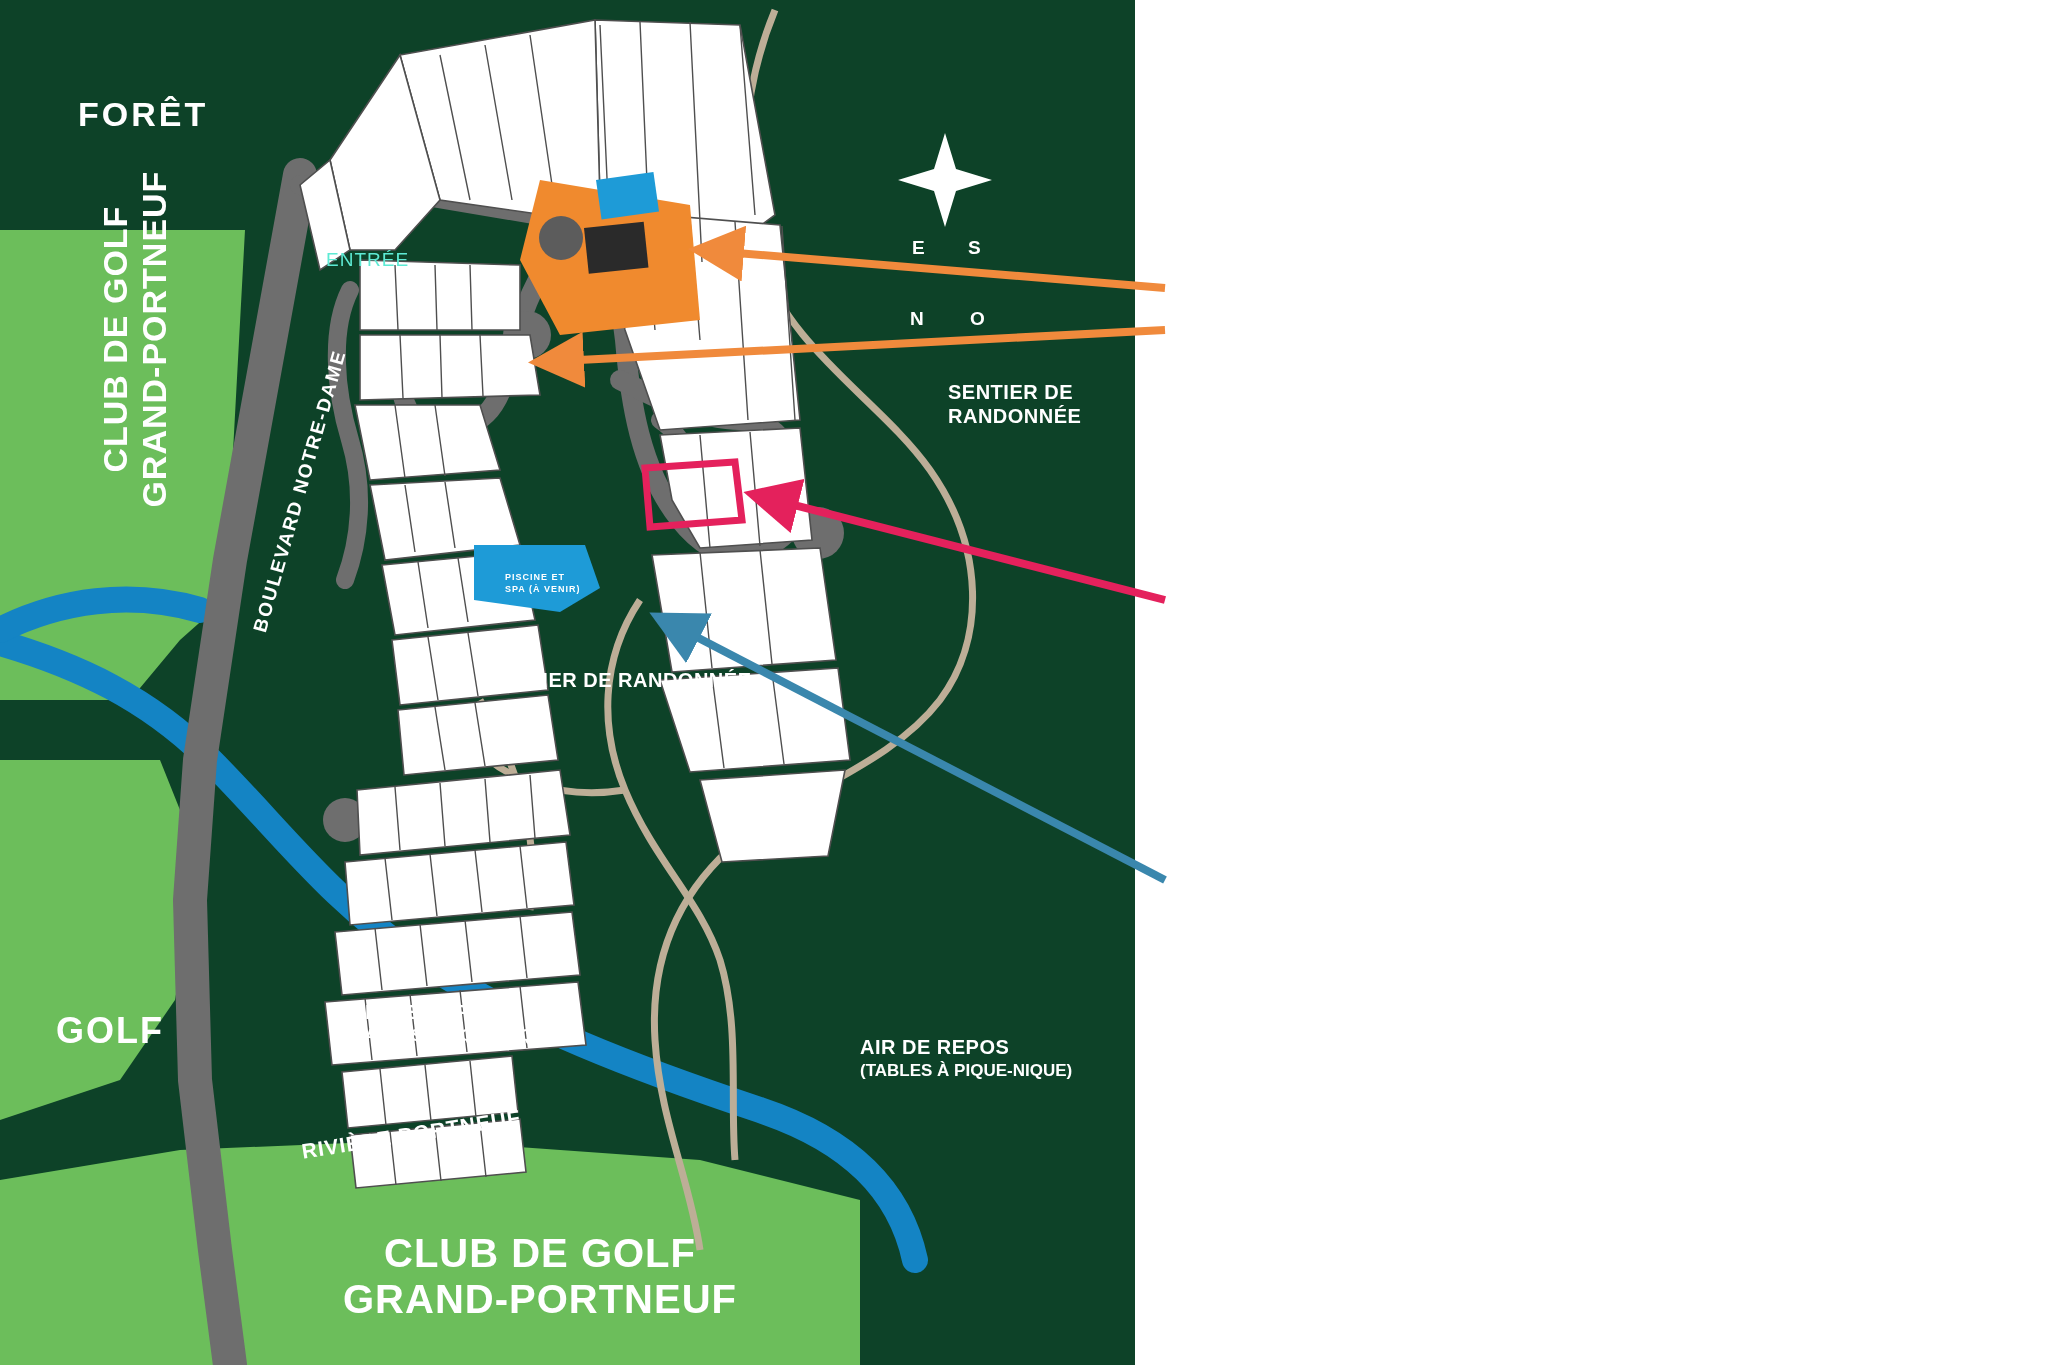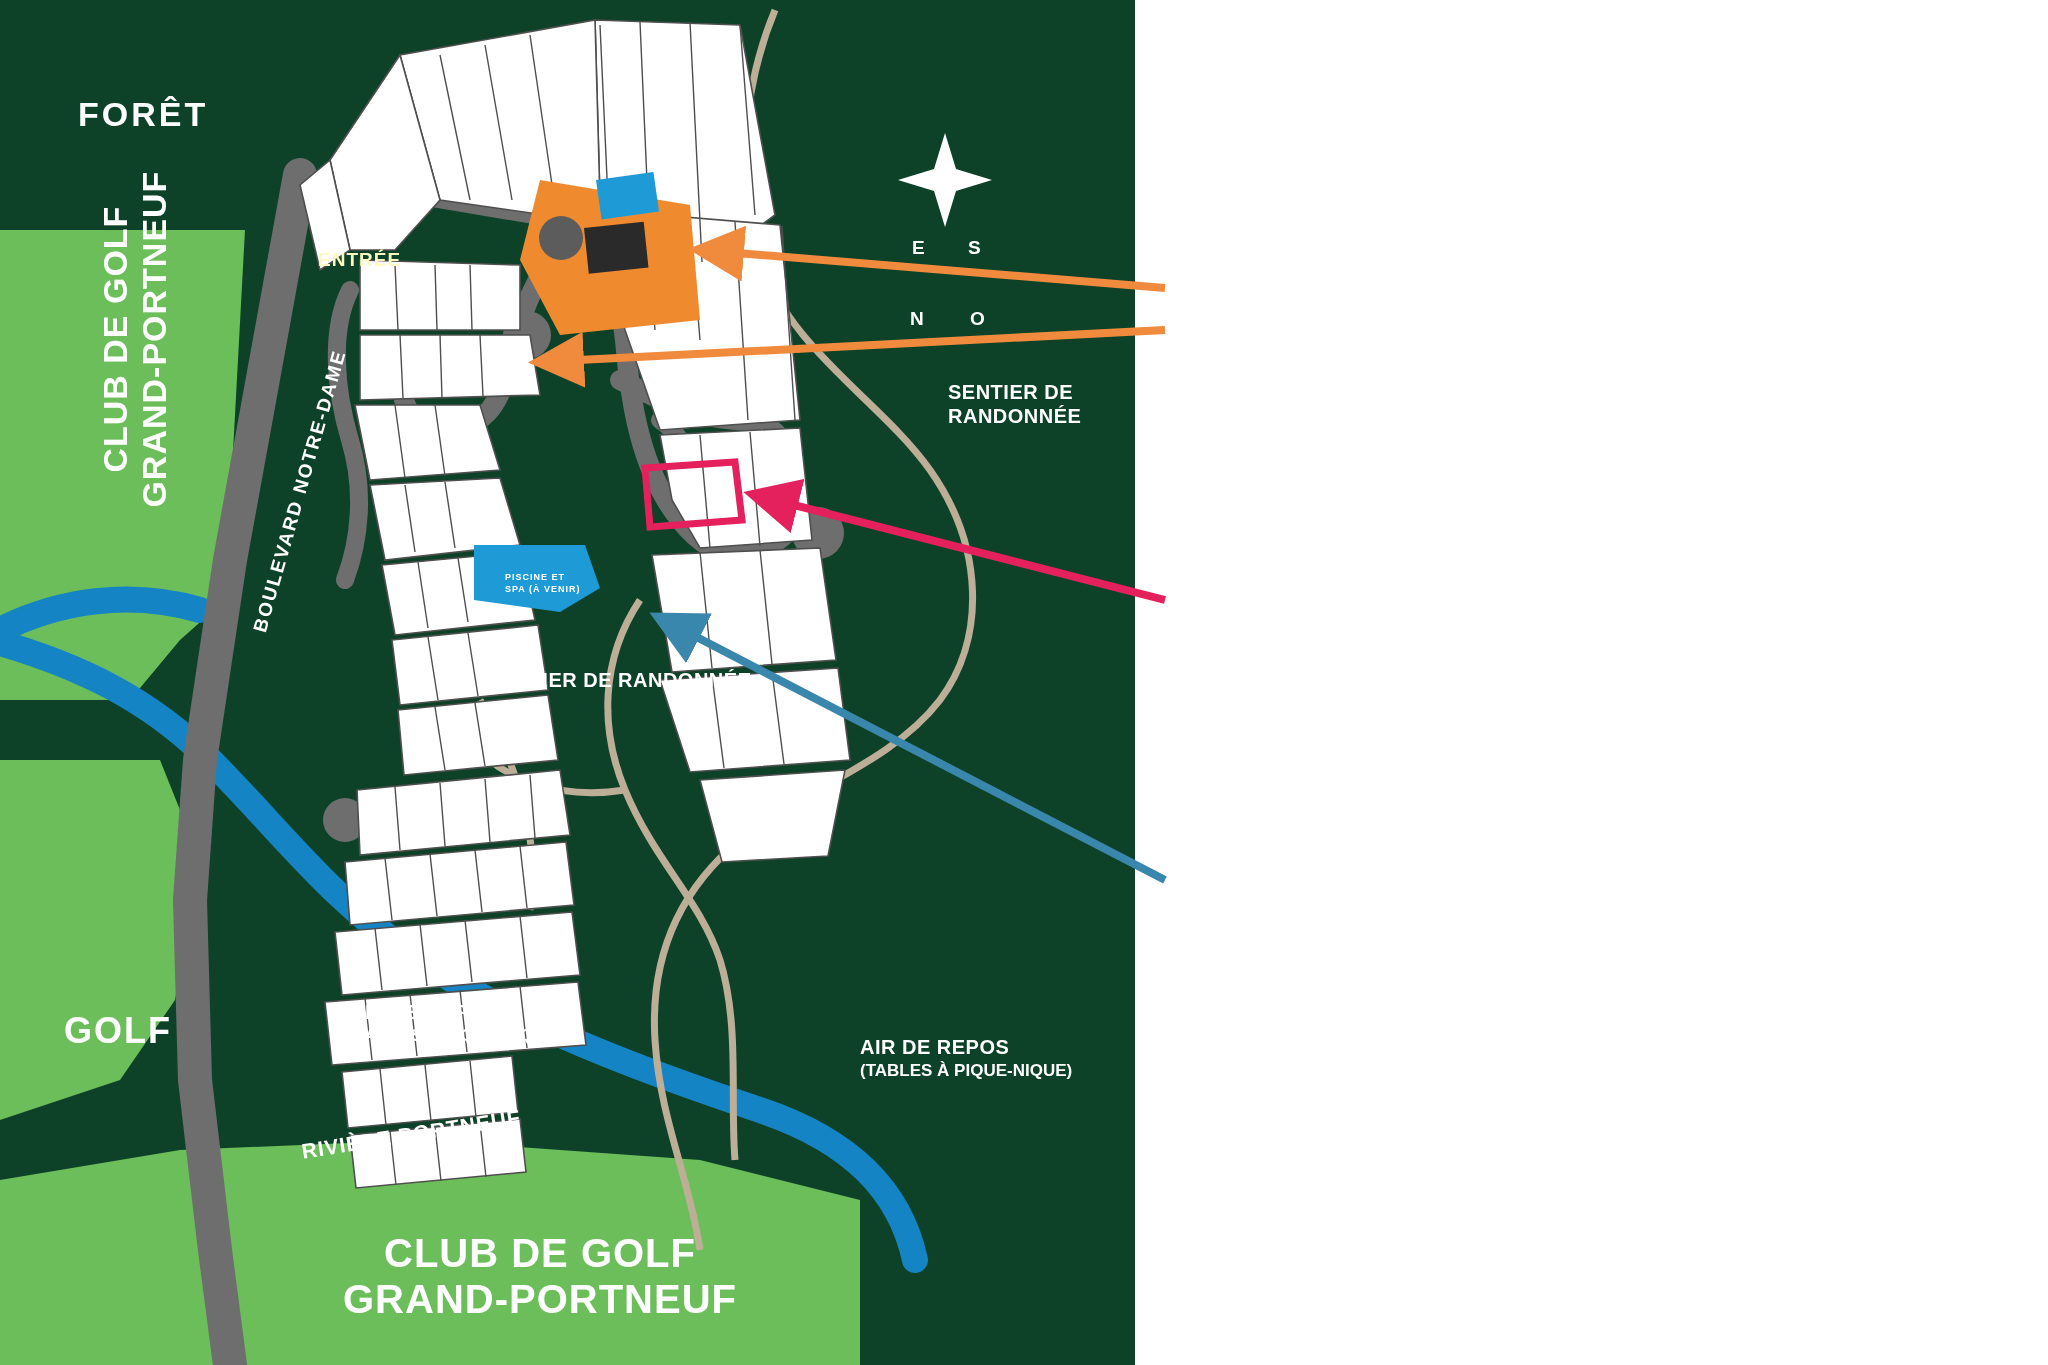--- a/index.html
+++ b/index.html
@@ -17,36 +17,36 @@
     position:absolute;left:0;top:0;width:1135px;height:1365px;
     background:#0d4228;overflow:hidden;
   }
   .map-svg{position:absolute;left:0;top:0;width:1135px;height:1365px;}
 
   .map-label{
     position:absolute;color:#ffffff;font-weight:bold;letter-spacing:1px;
     text-transform:uppercase;pointer-events:none;
   }
   .lbl-foret{left:78px;top:95px;font-size:34px;letter-spacing:3px;}
-  .lbl-golf{left:64px;top:1010px;font-size:36px;letter-spacing:2px;}
+  .lbl-golf{left:56px;top:1010px;font-size:36px;letter-spacing:2px;}
   .lbl-clubgolf-big{left:330px;top:1230px;font-size:40px;line-height:1.15;text-align:center;width:420px;letter-spacing:1px;}
   .lbl-clubgolf-vert{
     left:-40px;top:300px;width:350px;text-align:center;font-size:34px;line-height:1.15;
     transform:rotate(-90deg);transform-origin:50% 50%;letter-spacing:1px;
   }
   .lbl-blvd{
     left:150px;top:480px;width:300px;text-align:center;color:#ffffff;font-size:19px;
     font-weight:bold;letter-spacing:2px;
     transform:rotate(-74deg);transform-origin:50% 50%;
   }
   .lbl-riviere{
     left:300px;top:1140px;color:#ffffff;font-size:21px;font-weight:bold;letter-spacing:1px;
     transform:rotate(-9deg);transform-origin:0 0;
   }
-  .lbl-entree{left:318px;top:249px;color:#fef9c3;font-size:19px;font-weight:bold;letter-spacing:1px;}
+  .lbl-entree{left:318px;top:249px;color:#5eead4;font-size:19px;font-weight:normal;letter-spacing:1px;padding-left:8px;}
   .lbl-sentier1{left:948px;top:380px;color:#ffffff;font-size:20px;font-weight:bold;line-height:1.2;letter-spacing:.5px;}
   .lbl-sentier2{left:487px;top:668px;color:#ffffff;font-size:20px;font-weight:bold;line-height:1.2;letter-spacing:.5px;}
   .lbl-air1{left:350px;top:1000px;color:#ffffff;font-size:20px;font-weight:bold;line-height:1.25;letter-spacing:.5px;}
   .lbl-air1 .sub{font-size:17px;letter-spacing:0;}
   .lbl-air2{left:860px;top:1035px;color:#ffffff;font-size:20px;font-weight:bold;line-height:1.25;letter-spacing:.5px;}
   .lbl-air2 .sub{font-size:17px;letter-spacing:0;}
   .lbl-pool{left:505px;top:572px;color:#ffffff;font-size:9px;font-weight:bold;width:80px;line-height:1.3;}
 
   .compass{position:absolute;left:880px;top:115px;width:130px;height:130px;}
   .compass .c-letter{position:absolute;color:#ffffff;font-size:19px;font-weight:bold;}

